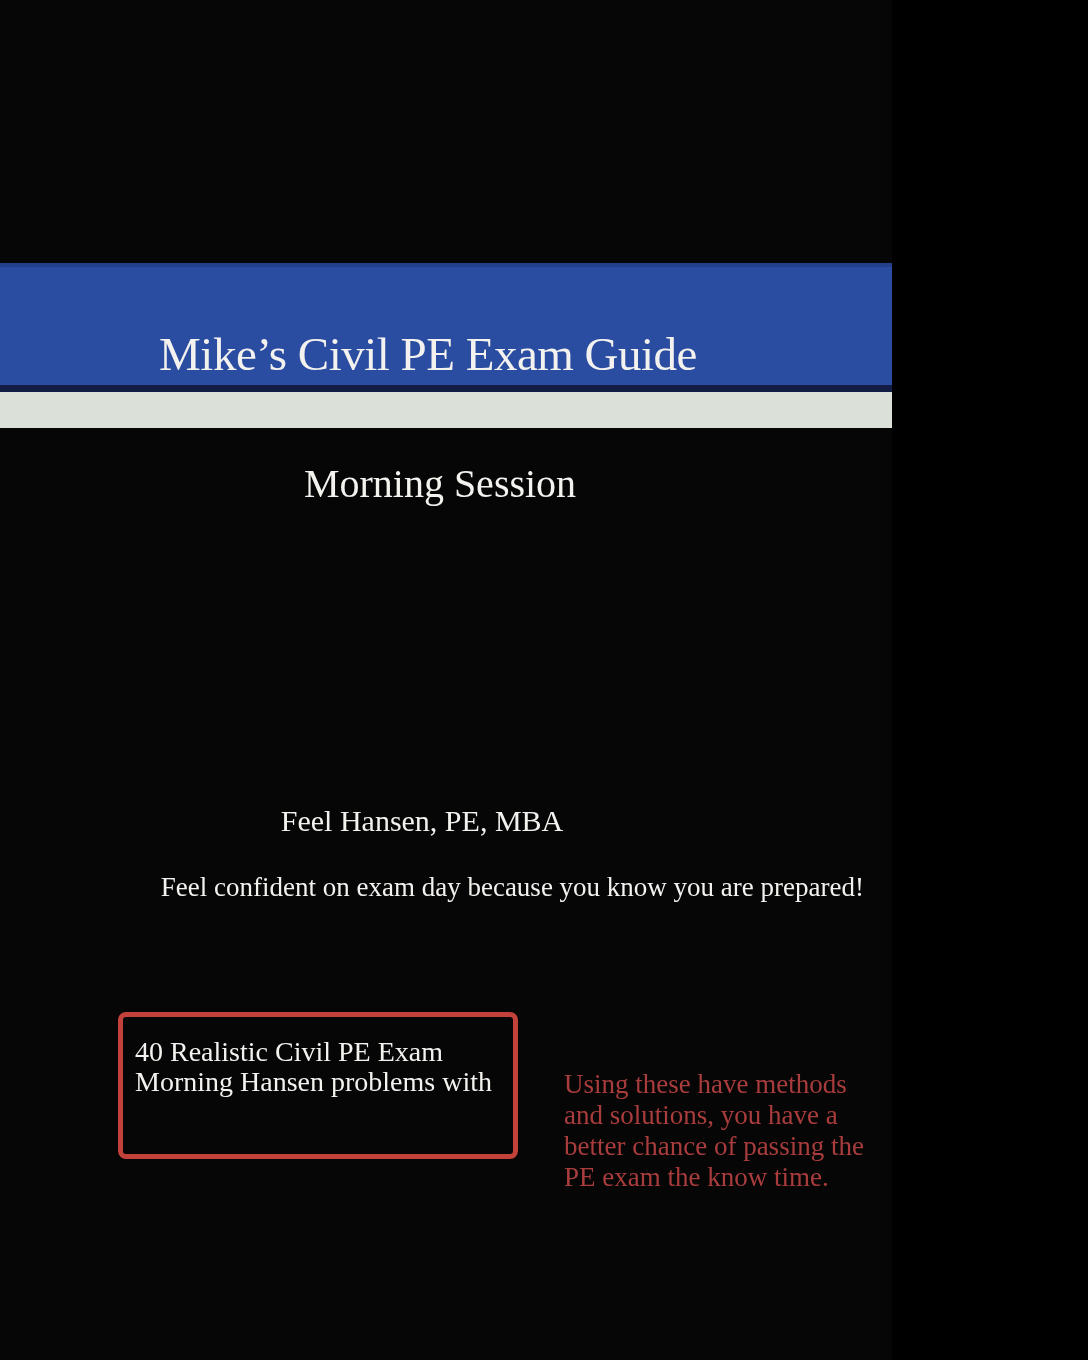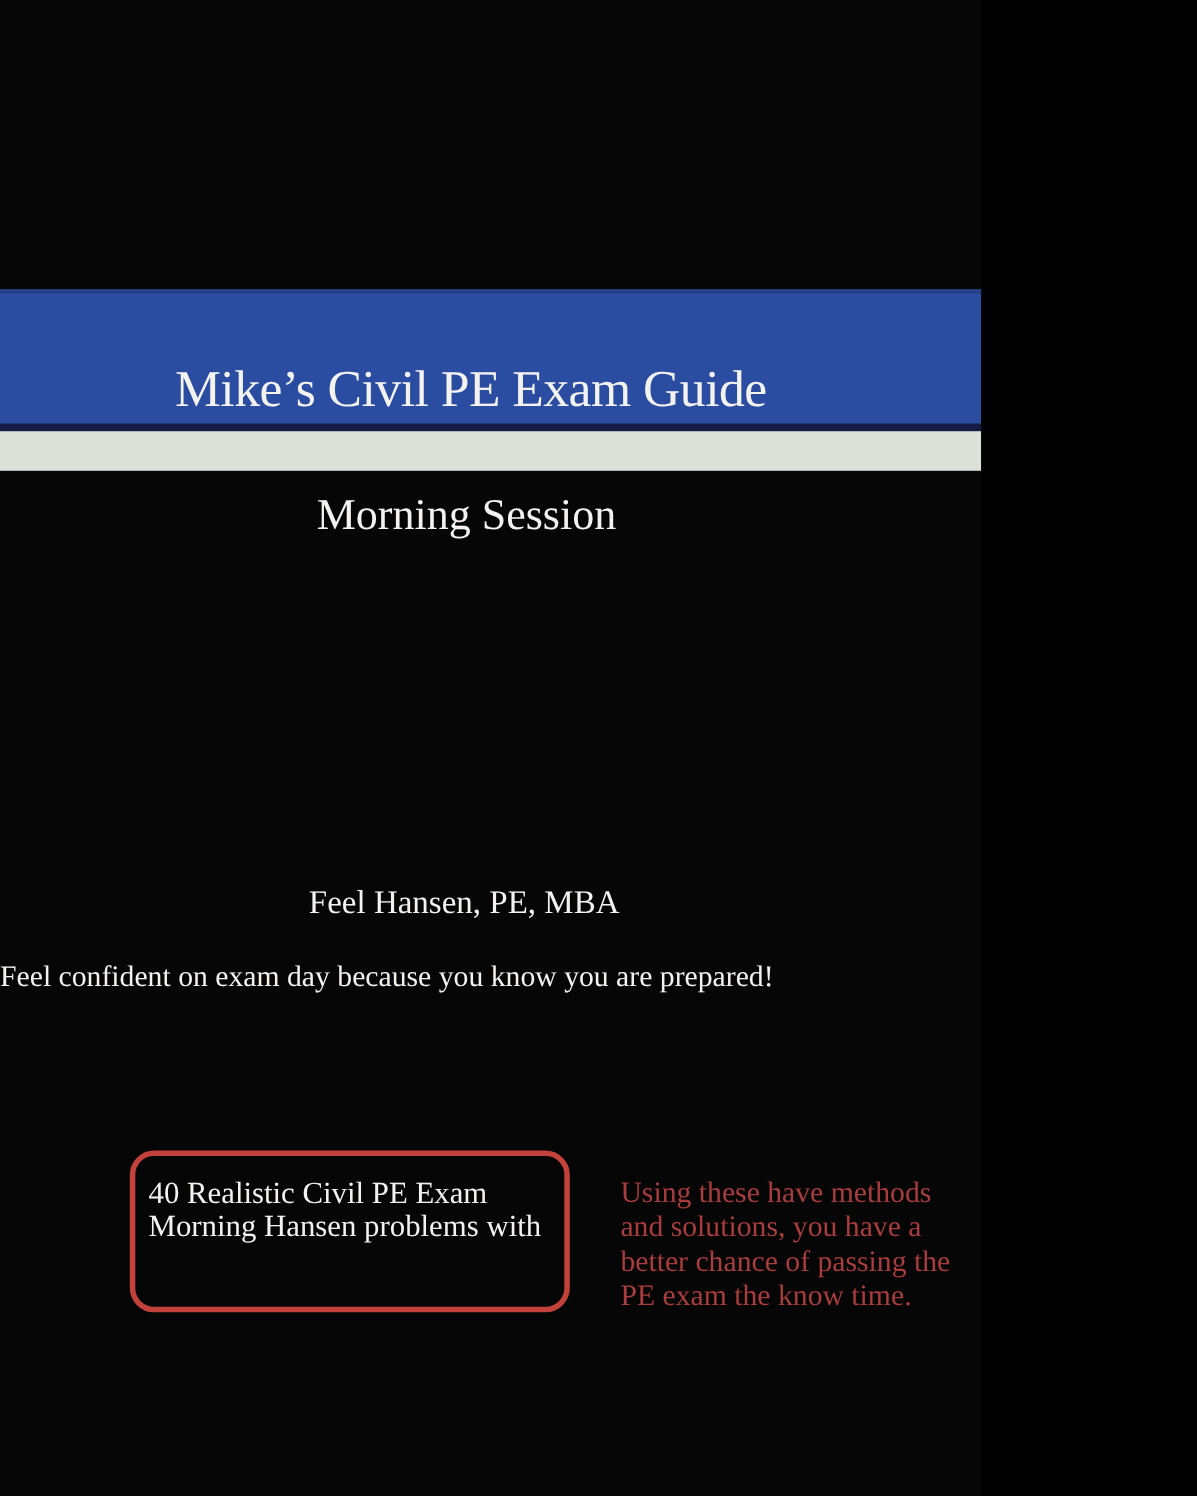--- a/index.html
+++ b/index.html
@@ -52,21 +52,21 @@
 
   
   .subtitle {
     position: absolute;
     left: 0;
     top: 444px;
     width: 100%;
     padding-right: 44px;
     box-sizing: border-box;
     text-align: center;
-    margin: 0;
+    margin: 16px;
     font-size: 40px;
     font-weight: normal;
     color: var(--text_white, #f3f2ef);
   }
   .author {
     position: absolute;
     left: 0;
     top: 804px;
     width: 100%;
     padding-right: 48px;
@@ -75,35 +75,35 @@
     font-size: 30px;
     color: var(--text_white, #f3f2ef);
   }
   .tagline {
     position: absolute;
     left: 0;
     top: 872px;
     width: 100%;
     padding-right: 28px;
     box-sizing: border-box;
-    text-align: left;
+    text-align: right;
     font-size: 27px;
     color: var(--text_white, #f3f2ef);
   }
 
   
   .feature-box {
     position: absolute;
     left: 118px;
-    top: 1046px;
+    top: 1012px;
     width: 400px;
     height: 147px;
     box-sizing: border-box;
     border: 5px solid var(--box_border_red, #c2413a);
-    border-radius: 22px;
+    border-radius: 8px;
     padding: 20px 8px 0 12px;
     color: var(--text_white, #f3f2ef);
     font-size: 28px;
     line-height: 30px;
   }
 
   
   .study-note {
     position: absolute;
     left: 564px;

